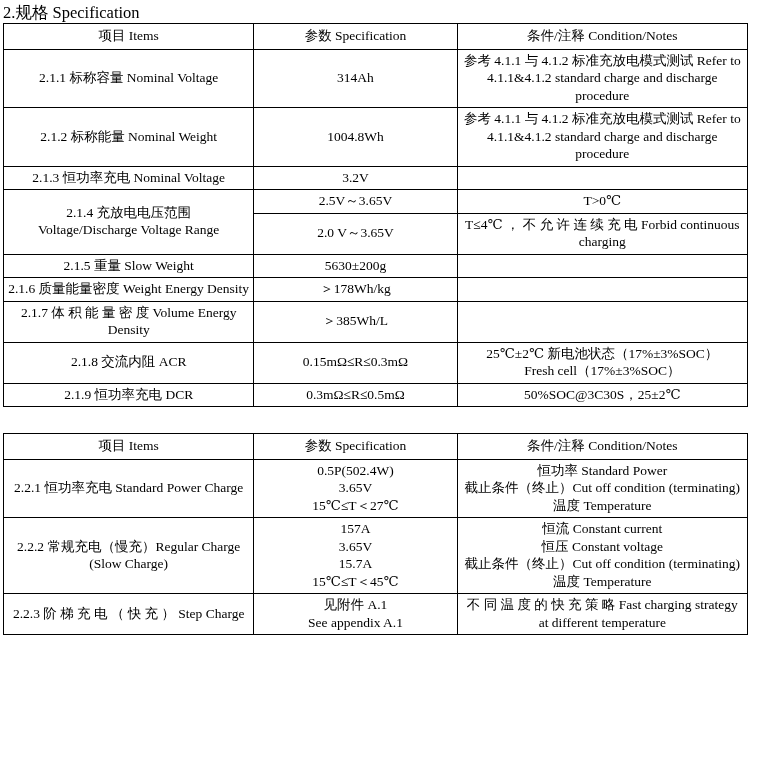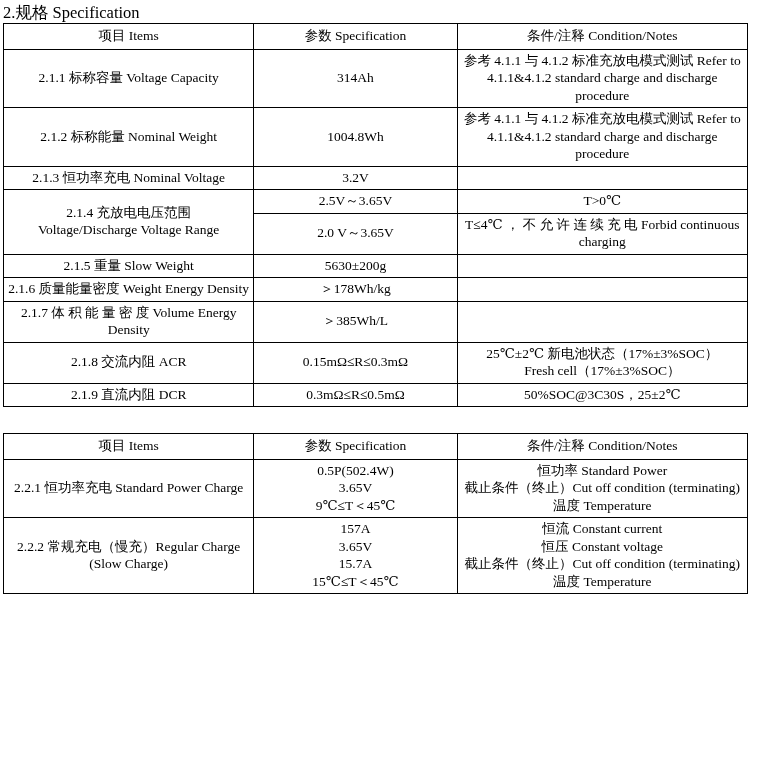--- a/index.html
+++ b/index.html
@@ -79,21 +79,21 @@
     </colgroup>
     <thead>
       <tr>
         <th>项目 Items</th>
         <th>参数 Specification</th>
         <th>条件/注释 Condition/Notes</th>
       </tr>
     </thead>
     <tbody>
       <tr>
-        <td>2.1.1 标称容量 Voltage Capacity</td>
+        <td>2.1.1 标称容量 Nominal Voltage</td>
         <td>314Ah</td>
         <td class="cell-justify-para vtop">参考 4.1.1 与 4.1.2 标准充放电模式测试 Refer to 4.1.1&amp;4.1.2 standard charge and discharge procedure</td>
       </tr>
       <tr>
         <td>2.1.2 标称能量 Nominal Weight</td>
         <td>1004.8Wh</td>
         <td class="cell-justify-para vtop">参考 4.1.1 与 4.1.2 标准充放电模式测试 Refer to 4.1.1&amp;4.1.2 standard charge and discharge procedure</td>
       </tr>
       <tr>
         <td>2.1.3 恒功率充电 Nominal Voltage</td>
@@ -125,21 +125,21 @@
         <td>＞385Wh/L</td>
         <td></td>
       </tr>
       <tr>
         <td>2.1.8 交流内阻 ACR</td>
         <td>0.15mΩ≤R≤0.3mΩ</td>
         <td class="multiline">25℃±2℃ 新电池状态（17%±3%SOC）
 Fresh cell（17%±3%SOC）</td>
       </tr>
       <tr>
-        <td>2.1.9 直流内阻 DCR</td>
+        <td>2.1.9 恒功率充电 DCR</td>
         <td>0.3mΩ≤R≤0.5mΩ</td>
         <td>50%SOC@3C30S，25±2℃</td>
       </tr>
     </tbody>
   </table>
 
   <div class="gap-2-2"></div>
 
 
   <table class="spec">
@@ -153,32 +153,38 @@
         <th>项目 Items</th>
         <th>参数 Specification</th>
         <th>条件/注释 Condition/Notes</th>
       </tr>
     </thead>
     <tbody>
       <tr>
         <td>2.2.1 恒功率充电 Standard Power Charge</td>
         <td class="multiline">0.5P(502.4W)
 3.65V
-9℃≤T＜45℃</td>
+15℃≤T＜27℃</td>
         <td class="multiline vtop">恒功率 Standard Power
 截止条件（终止）Cut off condition (terminating)
 温度 Temperature</td>
       </tr>
       <tr>
         <td>2.2.2 常规充电（慢充）Regular Charge (Slow Charge)</td>
         <td class="multiline">157A
 3.65V
 15.7A
 15℃≤T＜45℃</td>
         <td class="multiline vtop">恒流 Constant current
 恒压 Constant voltage
 截止条件（终止）Cut off condition (terminating)
 温度 Temperature</td>
       </tr>
+      <tr>
+        <td class="cell-justify-para">2.2.3 阶 梯 充 电 （ 快 充 ） Step Charge</td>
+        <td class="multiline">见附件 A.1
+See appendix A.1</td>
+        <td class="cell-justify-para vtop">不 同 温 度 的 快 充 策 略 Fast charging strategy at different temperature</td>
+      </tr>
     </tbody>
   </table>
 
 </div>
 
 </body></html>

